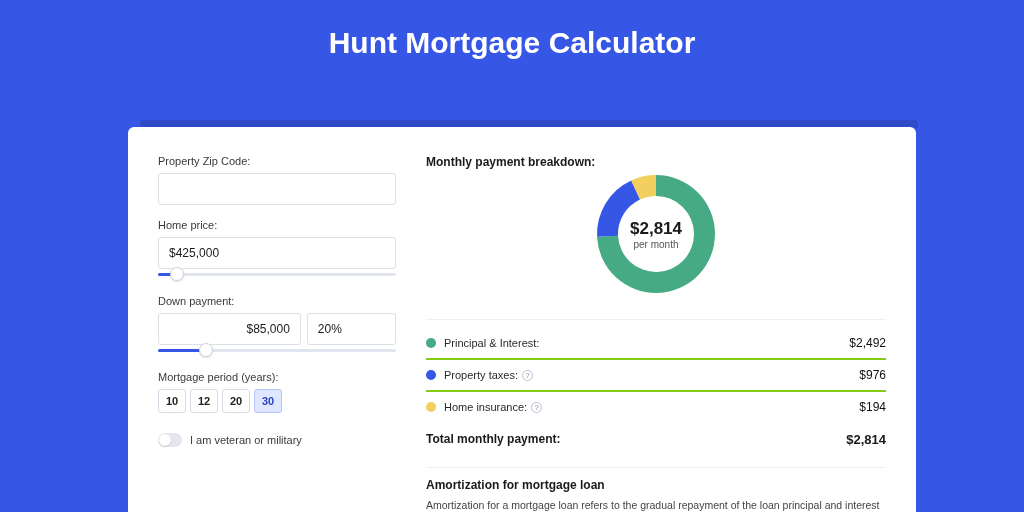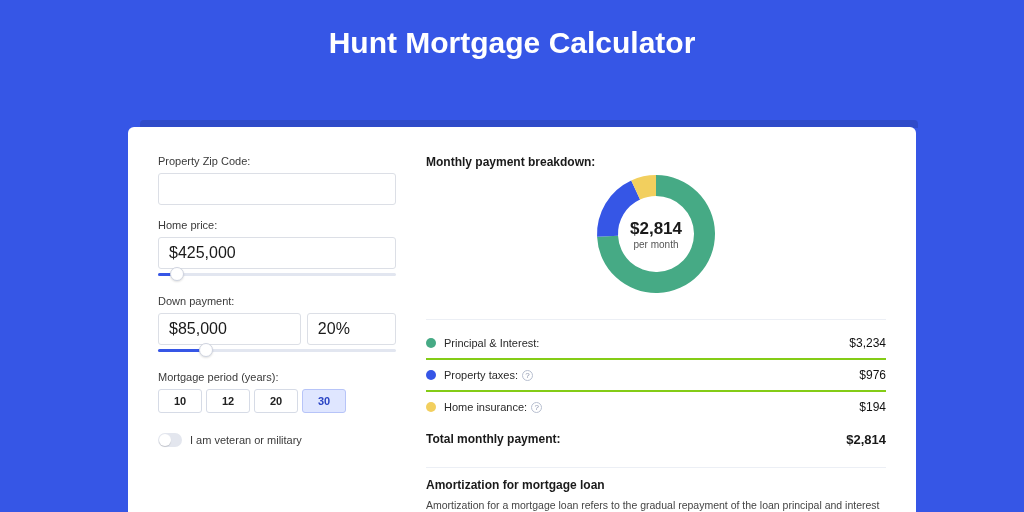--- a/index.html
+++ b/index.html
@@ -46,52 +46,52 @@
     margin-bottom: 6px;
     display: block;
   }
   .text-input {
     width: 100%;
     height: 32px;
     border: 1px solid #dcdfe6;
     border-radius: 3px;
     background: #fff;
     padding: 0 10px;
-    font-size: 16px;
+    font-size: 12px;
     color: #1a1a1a;
   }
   .group { margin-bottom: 14px; }
   .slider-wrap { position: relative; height: 10px; margin-top: 2px; }
   .slider-track {
     position: absolute; top: 2px; left: 0; right: 0; height: 3px;
     background: #e2e6f0; border-radius: 2px;
   }
   .slider-fill {
     position: absolute; top: 2px; left: 0; height: 3px;
     background: #3656e6; border-radius: 2px;
   }
   .slider-thumb {
     position: absolute; top: -4px;
     width: 14px; height: 14px; border-radius: 50%;
     background: #fff; border: 1px solid #cfd4e0;
     box-shadow: 0 1px 2px rgba(0,0,0,0.12);
   }
   .row-2 { display: flex; gap: 6px; }
-  .row-2 .text-input:first-child { flex: 1.8; }
+  .row-2 .text-input:first-child { flex: 1.8; text-align: right; }
   .row-2 .text-input:last-child { flex: 1; }
 
   .period-row { display: flex; gap: 4px; }
   .period-btn {
     border: 1px solid #d6dbe6;
     background: #fff;
     border-radius: 3px;
     font-size: 11px;
     font-weight: 600;
     color: #222;
-    width: 44px; height: 24px;
+    width: 28px; height: 24px;
     display: inline-flex; align-items: center; justify-content: center;
     cursor: pointer;
   }
   .period-btn.active {
     background: #dfe6ff;
     border-color: #b7c4f8;
     color: #2a44c4;
   }
   .toggle-row {
     display: flex; align-items: center; gap: 8px;
@@ -220,21 +220,21 @@
     </div>
 
     <div class="hr"></div>
 
     <div id="lines">
         <div class="line">
           <span class="dot" style="background: rgb(70, 170, 133);"></span>
           <span class="line-label">
             <span>Principal &amp; Interest:</span>
           </span>
-          <span class="line-value">$3,234</span>
+          <span class="line-value">$2,492</span>
         </div>
         <div class="line">
           <span class="dot" style="background: rgb(54, 86, 230);"></span>
           <span class="line-label">
             <span>Property taxes:</span>
             <span class="help-icon">?</span>
           </span>
           <span class="line-value">$976</span>
         </div>
         <div class="line">

